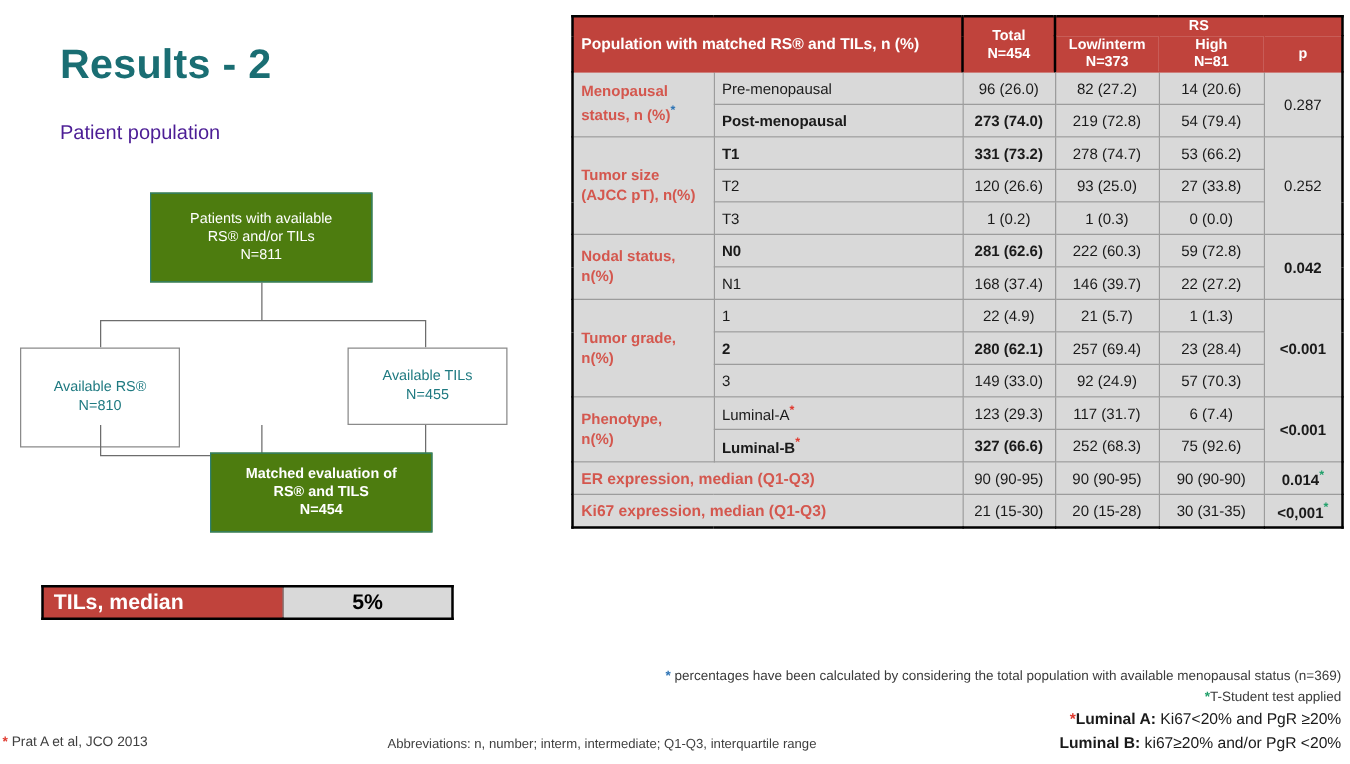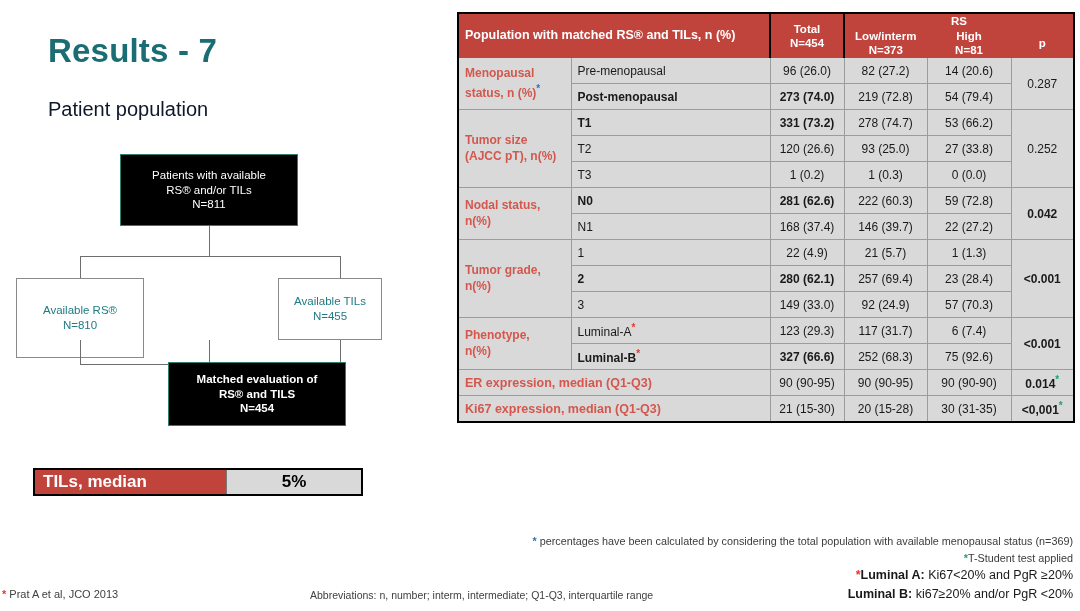--- a/index.html
+++ b/index.html
@@ -26,56 +26,56 @@
     position: absolute;
     left: 48px; top: 32px;
     font-size: 33px;
     font-weight: bold;
     color: #1a6e73;
     letter-spacing: 0.2px;
   }
   #slide-subtitle {
     position: absolute;
     left: 48px; top: 98px;
-    font-size: 20px;
-    color: #0f172a;
+    font-size: 16px;
+    color: #4c1d95;
   }
 
   
   #flowchart {
     position: absolute;
     left: 0; top: 150px;
     width: 450px; height: 290px;
   }
   .flow-box {
     position: absolute;
     box-sizing: border-box;
     display: flex;
     flex-direction: column;
     align-items: center;
     justify-content: center;
     text-align: center;
     line-height: 1.28;
   }
   .flow-box .line { display: block; }
   .flow-filled {
-    background: #000000;
+    background: #4d7c0f;
     border: 1px solid #2f7f71;
     color: #ffffff;
     font-size: 11.5px;
   }
   .flow-open {
     background: #ffffff;
     border: 1px solid #8a8a8a;
     color: #1f7a81;
     font-size: 11.5px;
   }
   #box-top    { left: 120px; top: 4px;   width: 178px; height: 72px; }
   #box-left   { left: 16px;  top: 128px; width: 128px; height: 80px; }
-  #box-right  { left: 278px; top: 128px; width: 104px; height: 62px; }
+  #box-right  { left: 278px; top: 128px; width: 128px; height: 62px; }
   #box-bottom { left: 120px; top: 212px; width: 178px; height: 64px; margin-left: 48px; }
 
   .conn {
     position: absolute;
     background: #6d6d6d;
   }
   .conn-v { width: 1px; }
   .conn-h { height: 1px; }
 
   
@@ -209,21 +209,21 @@
     font-weight: bold;
     line-height: 1.5;
   }
   .fn-lum .nb { font-weight: normal; }
 </style>
 </head>
 <body>
 
 <div id="left-panel">
 
-  <div id="slide-title">Results - 7</div>
+  <div id="slide-title">Results - 2</div>
   <div id="slide-subtitle">Patient population</div>
 
   <div id="flowchart">
 
     <div class="flow-box flow-filled" id="box-top">
       <span class="line">Patients with available</span>
       <span class="line">RS® and/or TILs</span>
       <span class="line">N=811</span>
     </div>
 

